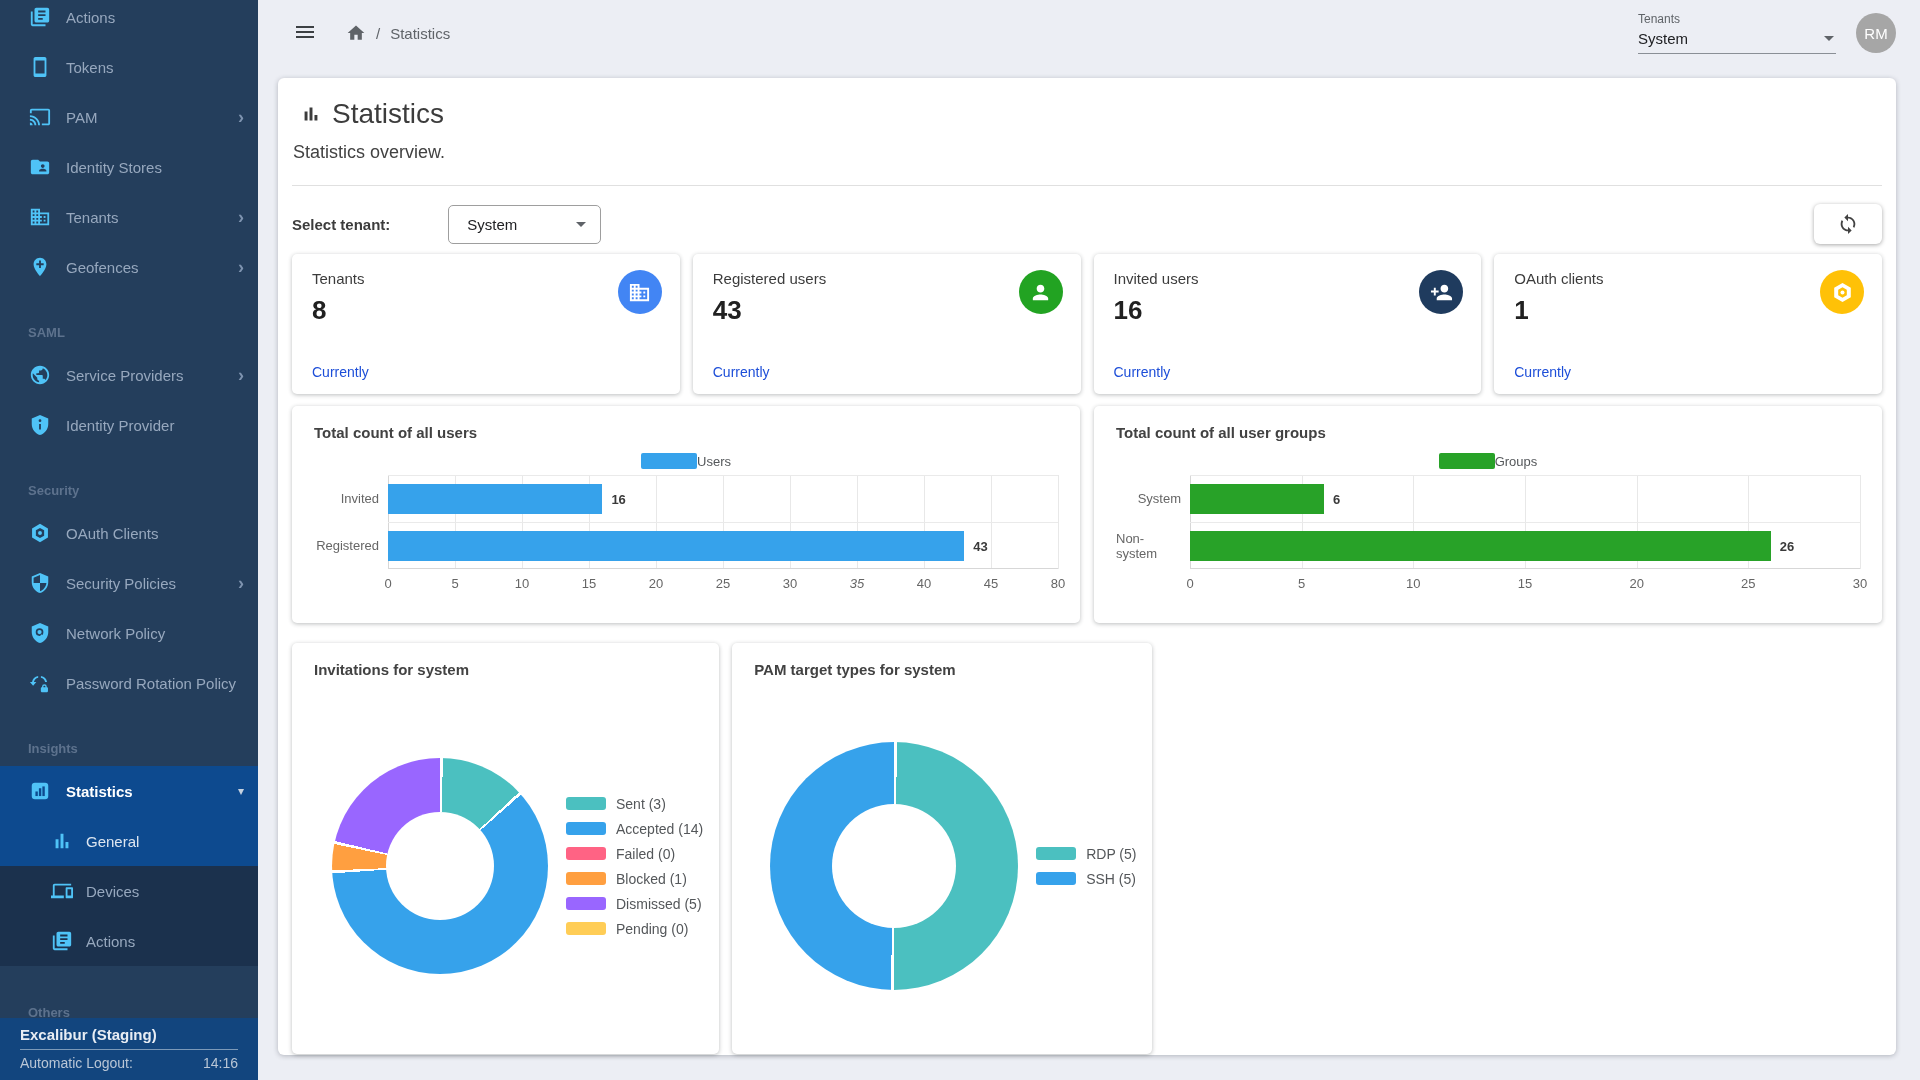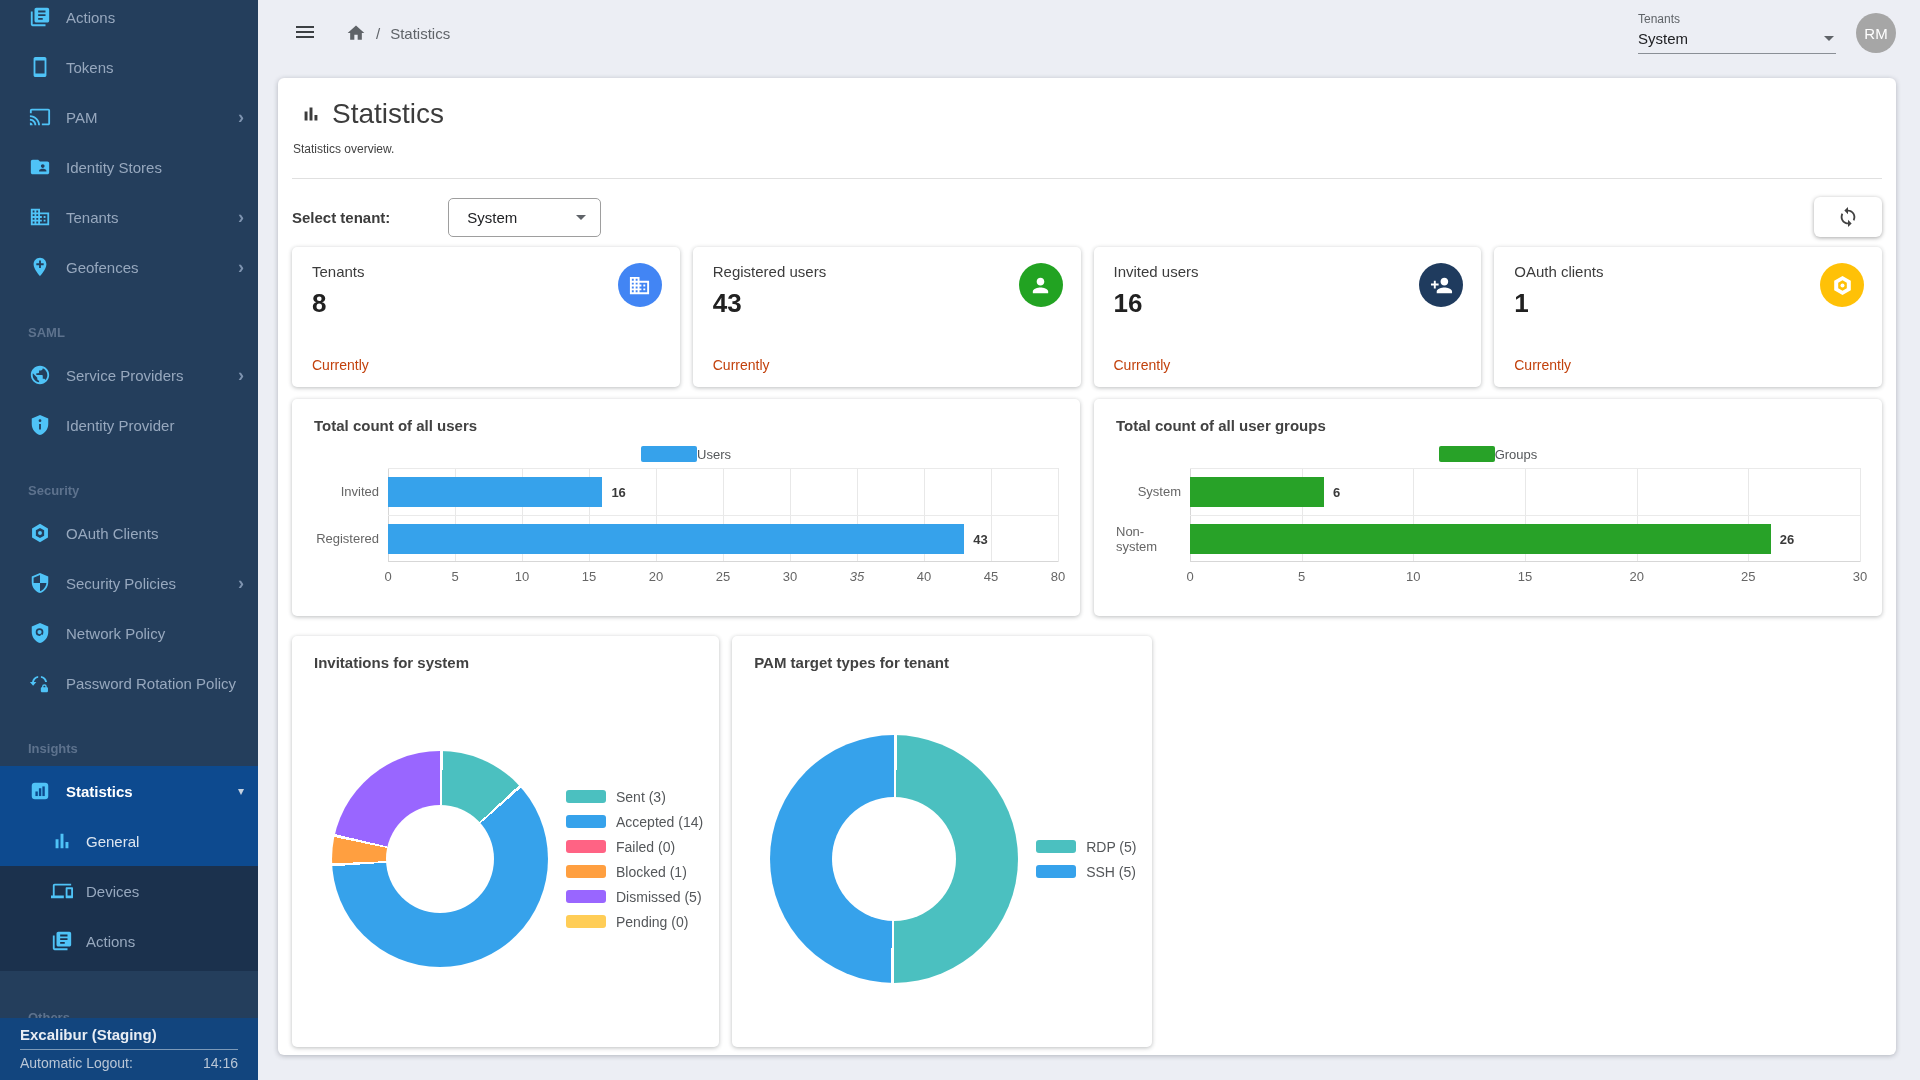--- a/index.html
+++ b/index.html
@@ -12,21 +12,21 @@
   .nav-item { height:50px; display:flex; align-items:center; padding:0 14px 0 28px; cursor:pointer; }
   .nav-icon { width:24px; height:24px; color:#4FC3F7; display:flex; align-items:center; justify-content:center; flex:none; }
   .nav-icon svg { width:22px; height:22px; }
   .nav-label { margin-left:14px; font-size:15px; color:#97A8BE; flex:1; white-space:nowrap; }
   .nav-chevron { color:#7E93AF; font-size:18px; font-weight:700; line-height:1; }
   .chevron-down { font-size:12px; color:#C6D2E0; }
   .section-header { padding:0 28px; margin-top:30px; margin-bottom:8px; height:20px; font-size:13px; font-weight:700; color:#5D728D; display:flex; align-items:center; }
   .section-header.others { margin-top:36px; }
   .nav-item.active { background:#0D4A8F; }
   .nav-item.active .nav-label { color:#FFFFFF; font-weight:700; }
-  .submenu { background:#1B314D; padding-bottom:5px; }
+  .submenu { background:#1B314D; }
   .submenu .nav-item { padding-left:50px; }
   .submenu .nav-item .nav-label { margin-left:12px; }
   .submenu .nav-item.active { background:#0D4A8F; }
   .submenu .nav-item.active .nav-label { color:#DDE6F0; font-weight:400; }
   .sidebar-footer { position:absolute; left:0; right:0; bottom:0; height:62px; background:#12457E; padding:8px 20px 0 20px; }
   .sf-name { font-size:15px; font-weight:700; color:#E8EDF4; }
   .sf-divider { height:1px; background:rgba(255,255,255,.45); margin:6px 0 5px 0; }
   .sf-row { display:flex; justify-content:space-between; font-size:14px; color:#B9C6D6; }
 
   
@@ -44,34 +44,34 @@
   .tst-value { font-size:15px; color:#202124; }
   .caret { width:0; height:0; border-left:5px solid transparent; border-right:5px solid transparent; border-top:5px solid #5F6368; }
   .avatar { width:40px; height:40px; border-radius:50%; background:#A6A6A6; color:#FFFFFF; font-size:15px; display:flex; align-items:center; justify-content:center; cursor:pointer; }
 
   .content { flex:1; padding:12px 24px 0 20px; }
   .panel { background:#FFFFFF; border-radius:6px; box-shadow:0 1px 5px rgba(40,45,60,.3); padding:20px 14px 12px 14px; height:977px; }
   .title-row { display:flex; align-items:center; gap:10px; padding-left:8px; }
   .title-icon { width:22px; height:22px; color:#3C3C3C; }
   .title-icon svg { width:22px; height:22px; }
   .page-title { font-size:28px; color:#3C3C3C; font-weight:400; }
-  .subtitle { font-size:12px; color:#424242; margin:12px 0 0 1px; }
+  .subtitle { font-size:18px; color:#424242; margin:12px 0 0 1px; }
   .panel-divider { height:1px; background:#E0E0E0; margin:22px 0 18px 0; }
 
   .select-row { display:flex; align-items:center;gap:24px; }
   .select-label { font-size:15px; font-weight:700; color:#3C3C3C; margin-right:34px; }
   .select-outline { width:153px; height:39px; border:1px solid #9E9E9E; border-radius:5px; display:flex; align-items:center; justify-content:space-between; padding:0 14px 0 18px; font-size:15px; color:#202124; cursor:pointer; }
   .refresh-btn { margin-left:auto; width:68px; height:40px; background:#FFFFFF; border:none; border-radius:6px; box-shadow:0 1px 4px rgba(0,0,0,.35); display:flex; align-items:center; justify-content:center; color:#424242; cursor:pointer; }
   .refresh-btn svg { width:22px; height:22px; }
 
   .stat-grid { display:grid; grid-template-columns:repeat(4,1fr); gap:13px; margin-top:10px; }
   .stat-card { background:#fff; border-radius:5px; box-shadow:0 1px 4px rgba(30,35,40,.3); height:140px; padding:16px 18px 14px 20px; position:relative; }
   .sc-label { font-size:15px; font-weight:500; color:#3C3C3C; }
   .sc-value { font-size:26px; font-weight:700; color:#212121; margin-top:8px; }
-  .sc-caption { position:absolute; left:20px; bottom:14px; font-size:14px; color:#c2410c; }
+  .sc-caption { position:absolute; left:20px; bottom:14px; font-size:14px; color:#1d4ed8; }
   .sc-icon { position:absolute; right:18px; top:16px; width:44px; height:44px; border-radius:50%; color:#fff; display:flex; align-items:center; justify-content:center; }
   .sc-icon svg { width:23px; height:23px; }
 
   .chart-grid { display:grid; grid-template-columns:1fr 1fr; gap:14px; margin-top:12px; }
   .chart-card { background:#fff; border-radius:5px; box-shadow:0 1px 4px rgba(30,35,40,.3); height:217px; padding:18px 22px 0 22px; }
   .chart-title { font-size:15px; font-weight:700; color:#424242; }
   .hbar-legend { display:flex; align-items:center; justify-content:center; margin-top:12px; height:16px; }
   .hbar-legend .swatch { width:56px; height:16px; border-radius:2px; }
   .hbar-legend .ltext { font-size:13px; color:#54575A; }
   .hbar-plot { display:flex; margin-top:6px; }
@@ -485,21 +485,21 @@
                   <span class="dleg-text">Dismissed (5)</span>
                 </div>
                 <div class="dleg-item">
                   <span class="dleg-swatch" style="background: rgb(255, 205, 86);"></span>
                   <span class="dleg-text">Pending (0)</span>
                 </div>
               </div>
           </div>
         </div>
         <div class="donut-card">
-          <div class="chart-title">PAM target types for tenant</div>
+          <div class="chart-title">PAM target types for system</div>
           <div class="donut-body">
             <div class="donut donut-lg" style="background: conic-gradient(rgb(255, 255, 255) 0deg, rgb(255, 255, 255) 1.6deg, rgb(75, 192, 192) 1.6deg, rgb(75, 192, 192) 180deg, rgb(255, 255, 255) 180deg, rgb(255, 255, 255) 181.6deg, rgb(54, 162, 235) 181.6deg, rgb(54, 162, 235) 360deg);"></div>
             <div class="donut-legend">
                 <div class="dleg-item">
                   <span class="dleg-swatch" style="background: rgb(75, 192, 192);"></span>
                   <span class="dleg-text">RDP (5)</span>
                 </div>
                 <div class="dleg-item">
                   <span class="dleg-swatch" style="background: rgb(54, 162, 235);"></span>
                   <span class="dleg-text">SSH (5)</span>

